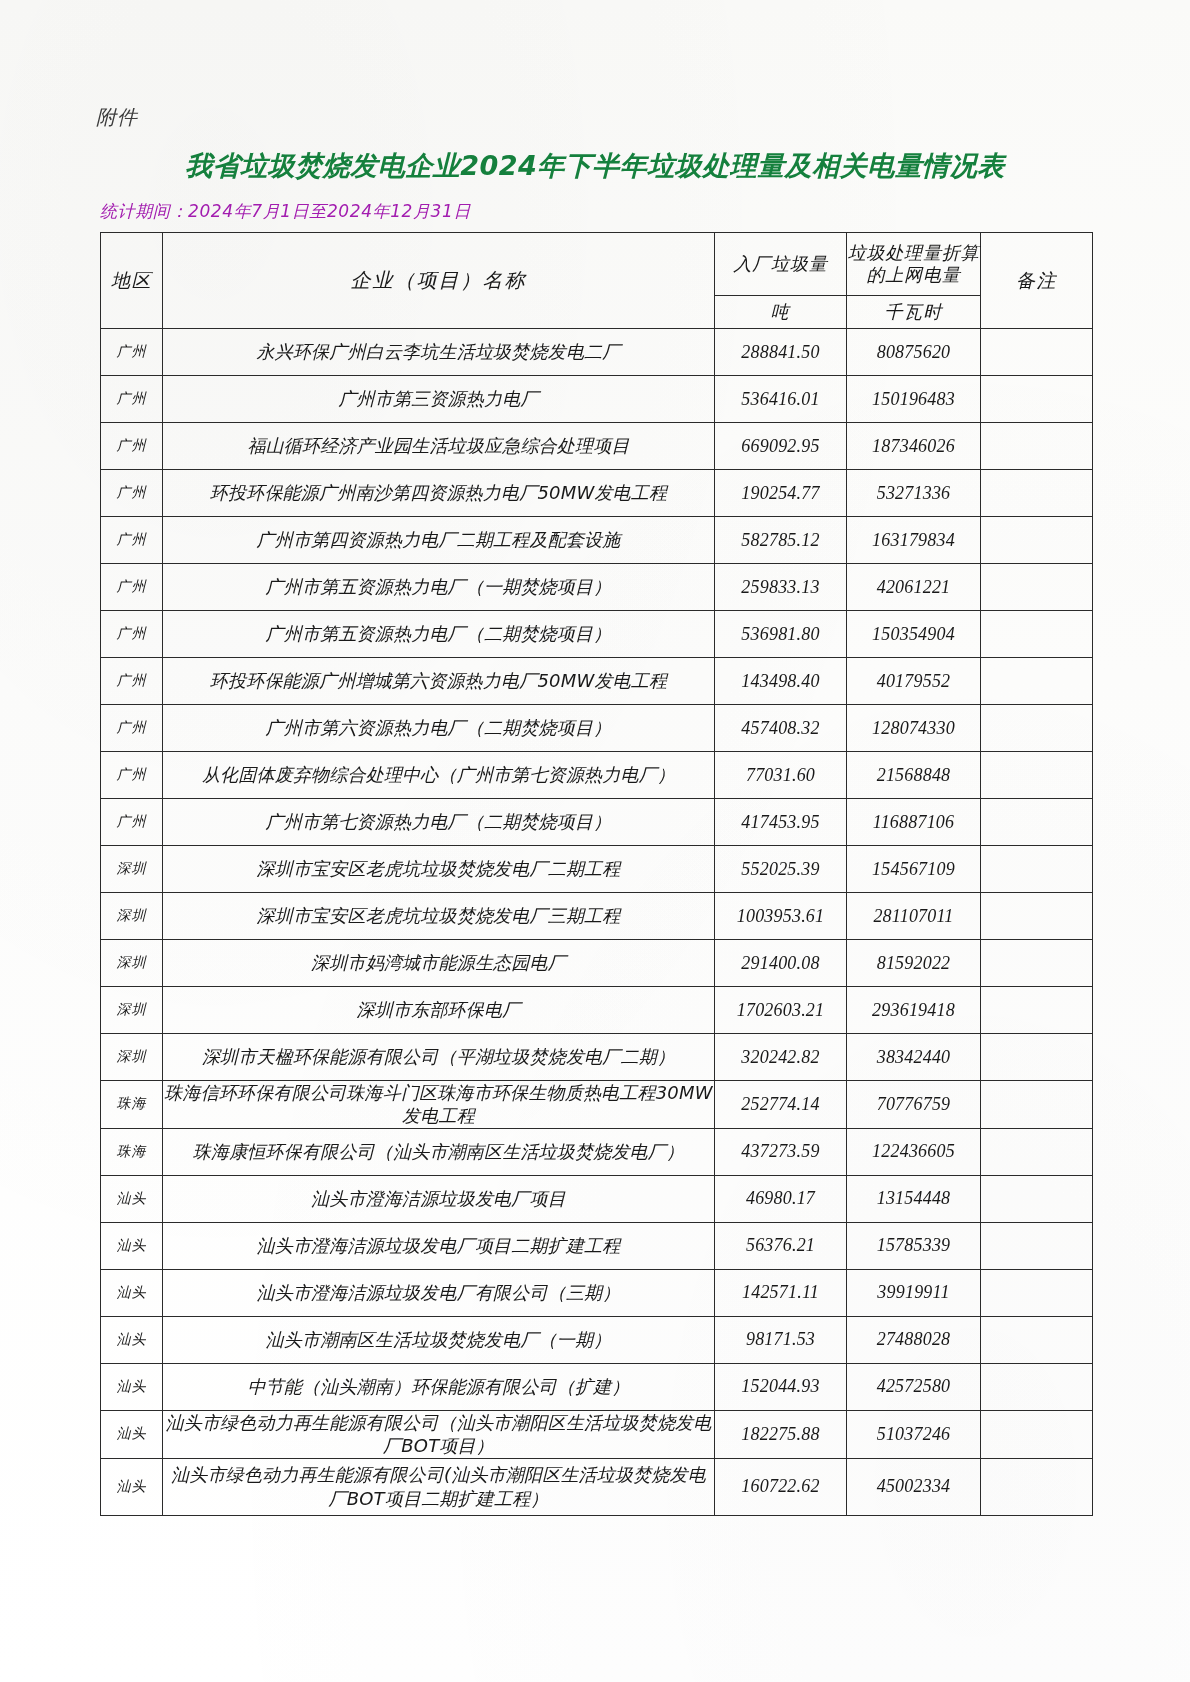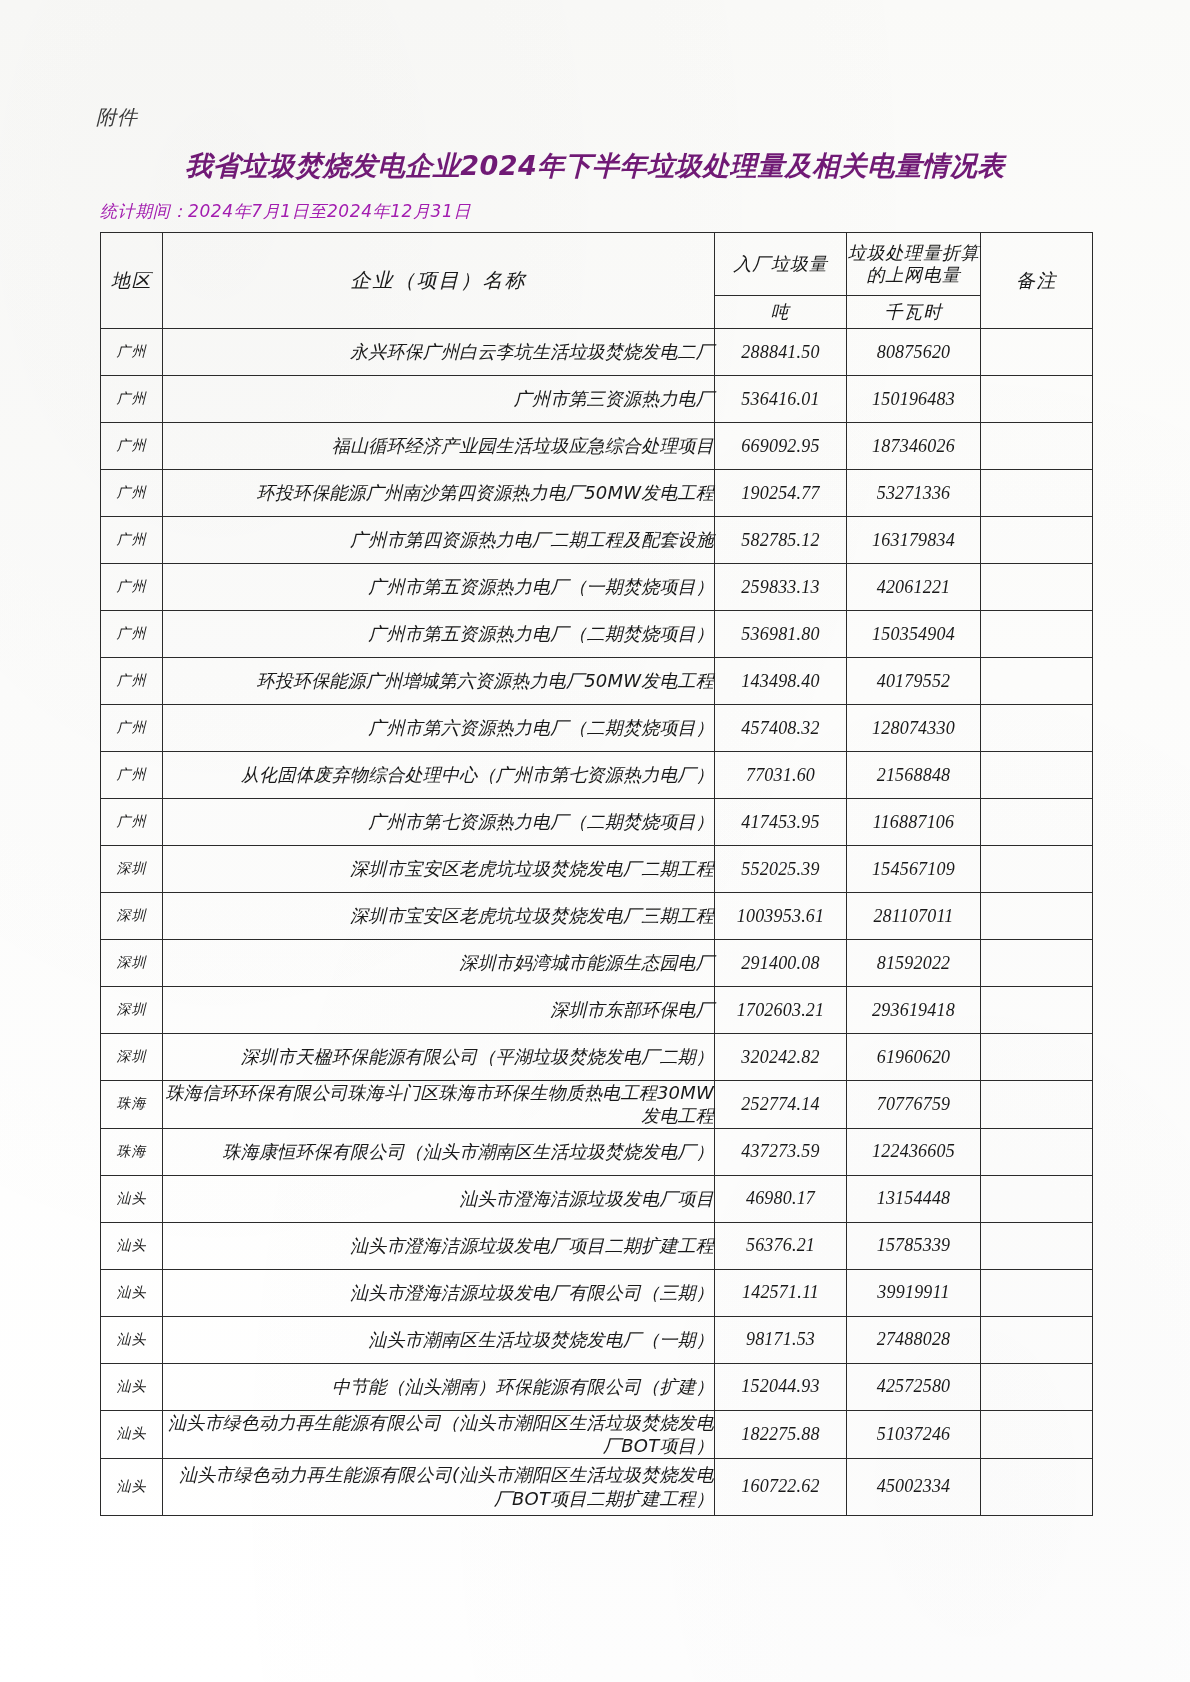--- a/index.html
+++ b/index.html
@@ -49,21 +49,21 @@
 
   .doc-title {
     position: absolute;
     left: 0;
     right: 0;
     top: 148px;
     text-align: center;
     font-size: 27px;
     font-weight: bold;
     letter-spacing: 0.5px;
-    color: #701a75;
+    color: #15803d;
     font-family: "DejaVu Sans", "Liberation Sans", sans-serif;
   }
 
   .period-line {
     position: absolute;
     left: 100px;
     top: 200px;
     font-size: 17px;
     color: #a21caf;
     letter-spacing: 0.6px;
@@ -132,21 +132,21 @@
 
   td.region {
     text-align: center;
     vertical-align: middle;
     font-size: 14px;
     letter-spacing: 1px;
     color: #3a3a3a;
     padding: 3px 2px;
   }
   td.name {
-    text-align: right;
+    text-align: center;
     vertical-align: middle;
     font-size: 18px;
     letter-spacing: 0.2px;
     line-height: 1.3;
     padding: 6px 4px 6px 8px;
     color: #232323;
   }
   td.num {
     text-align: center;
     vertical-align: middle;
@@ -304,21 +304,21 @@
               <td class="region">深圳</td>
               <td class="name">深圳市东部环保电厂</td>
               <td class="num">1702603.21</td>
               <td class="num">293619418</td>
               <td class="remark"></td>
             </tr>
             <tr class="row">
               <td class="region">深圳</td>
               <td class="name">深圳市天楹环保能源有限公司（平湖垃圾焚烧发电厂二期）</td>
               <td class="num">320242.82</td>
-              <td class="num">61960620</td>
+              <td class="num">38342440</td>
               <td class="remark"></td>
             </tr>
             <tr class="row">
               <td class="region">珠海</td>
               <td class="name">珠海信环环保有限公司珠海斗门区珠海市环保生物质热电工程30MW发电工程</td>
               <td class="num">252774.14</td>
               <td class="num">70776759</td>
               <td class="remark"></td>
             </tr>
             <tr class="row">

